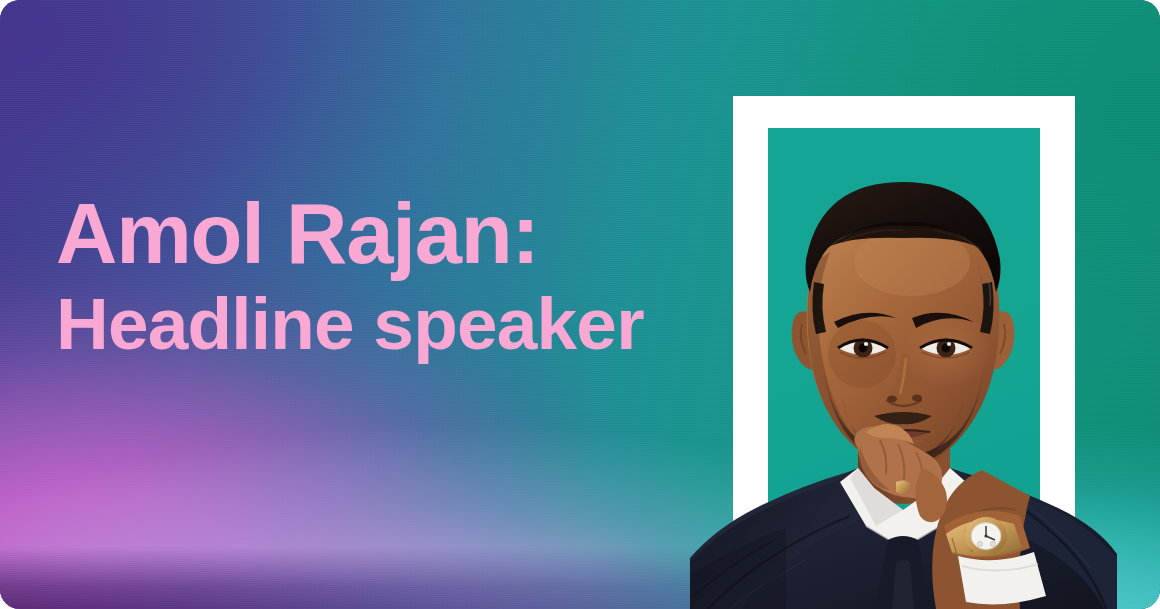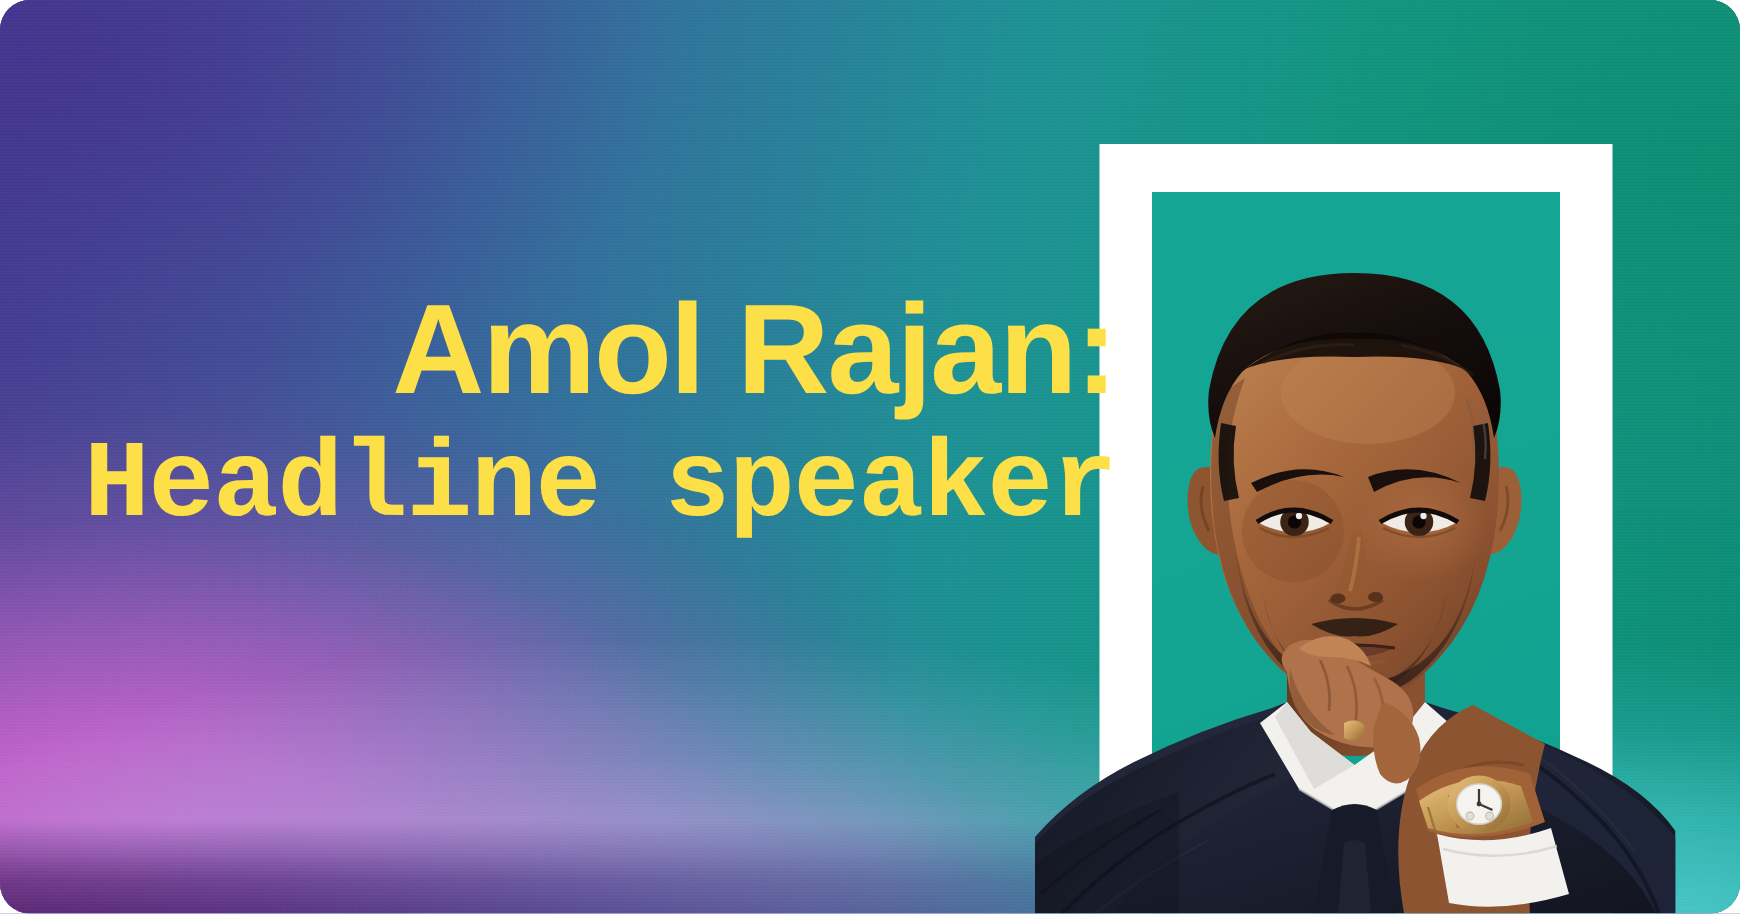--- a/index.html
+++ b/index.html
@@ -105,39 +105,37 @@
       repeating-linear-gradient(90deg, rgba(255,255,255,0.35) 0 1px, rgba(0,0,0,0) 1px 2px);
     pointer-events: none;
   }
 
   
   .headline {
     position: absolute;
     left: 56px;
     top: 186px;
     z-index: 30;
-    color: #fde047;
-    text-align: right;
+    color: #f9a8d4;
   }
   .headline-line1 {
     display: block;
     font-size: 85px;
     line-height: 96px;
     font-weight: 700;
     letter-spacing: -1.2px;
     white-space: nowrap;
   }
   .headline-line2 {
     display: block;
     font-size: 73px;
     line-height: 84px;
     font-weight: 700;
     letter-spacing: -0.8px;
     white-space: nowrap;
-    font-family: Liberation Mono, monospace;
   }
 
   
   .photo-block {
     position: absolute;
     left: 733px;
     top: 96px;
     width: 342px;
     height: 513px;
     z-index: 10;

